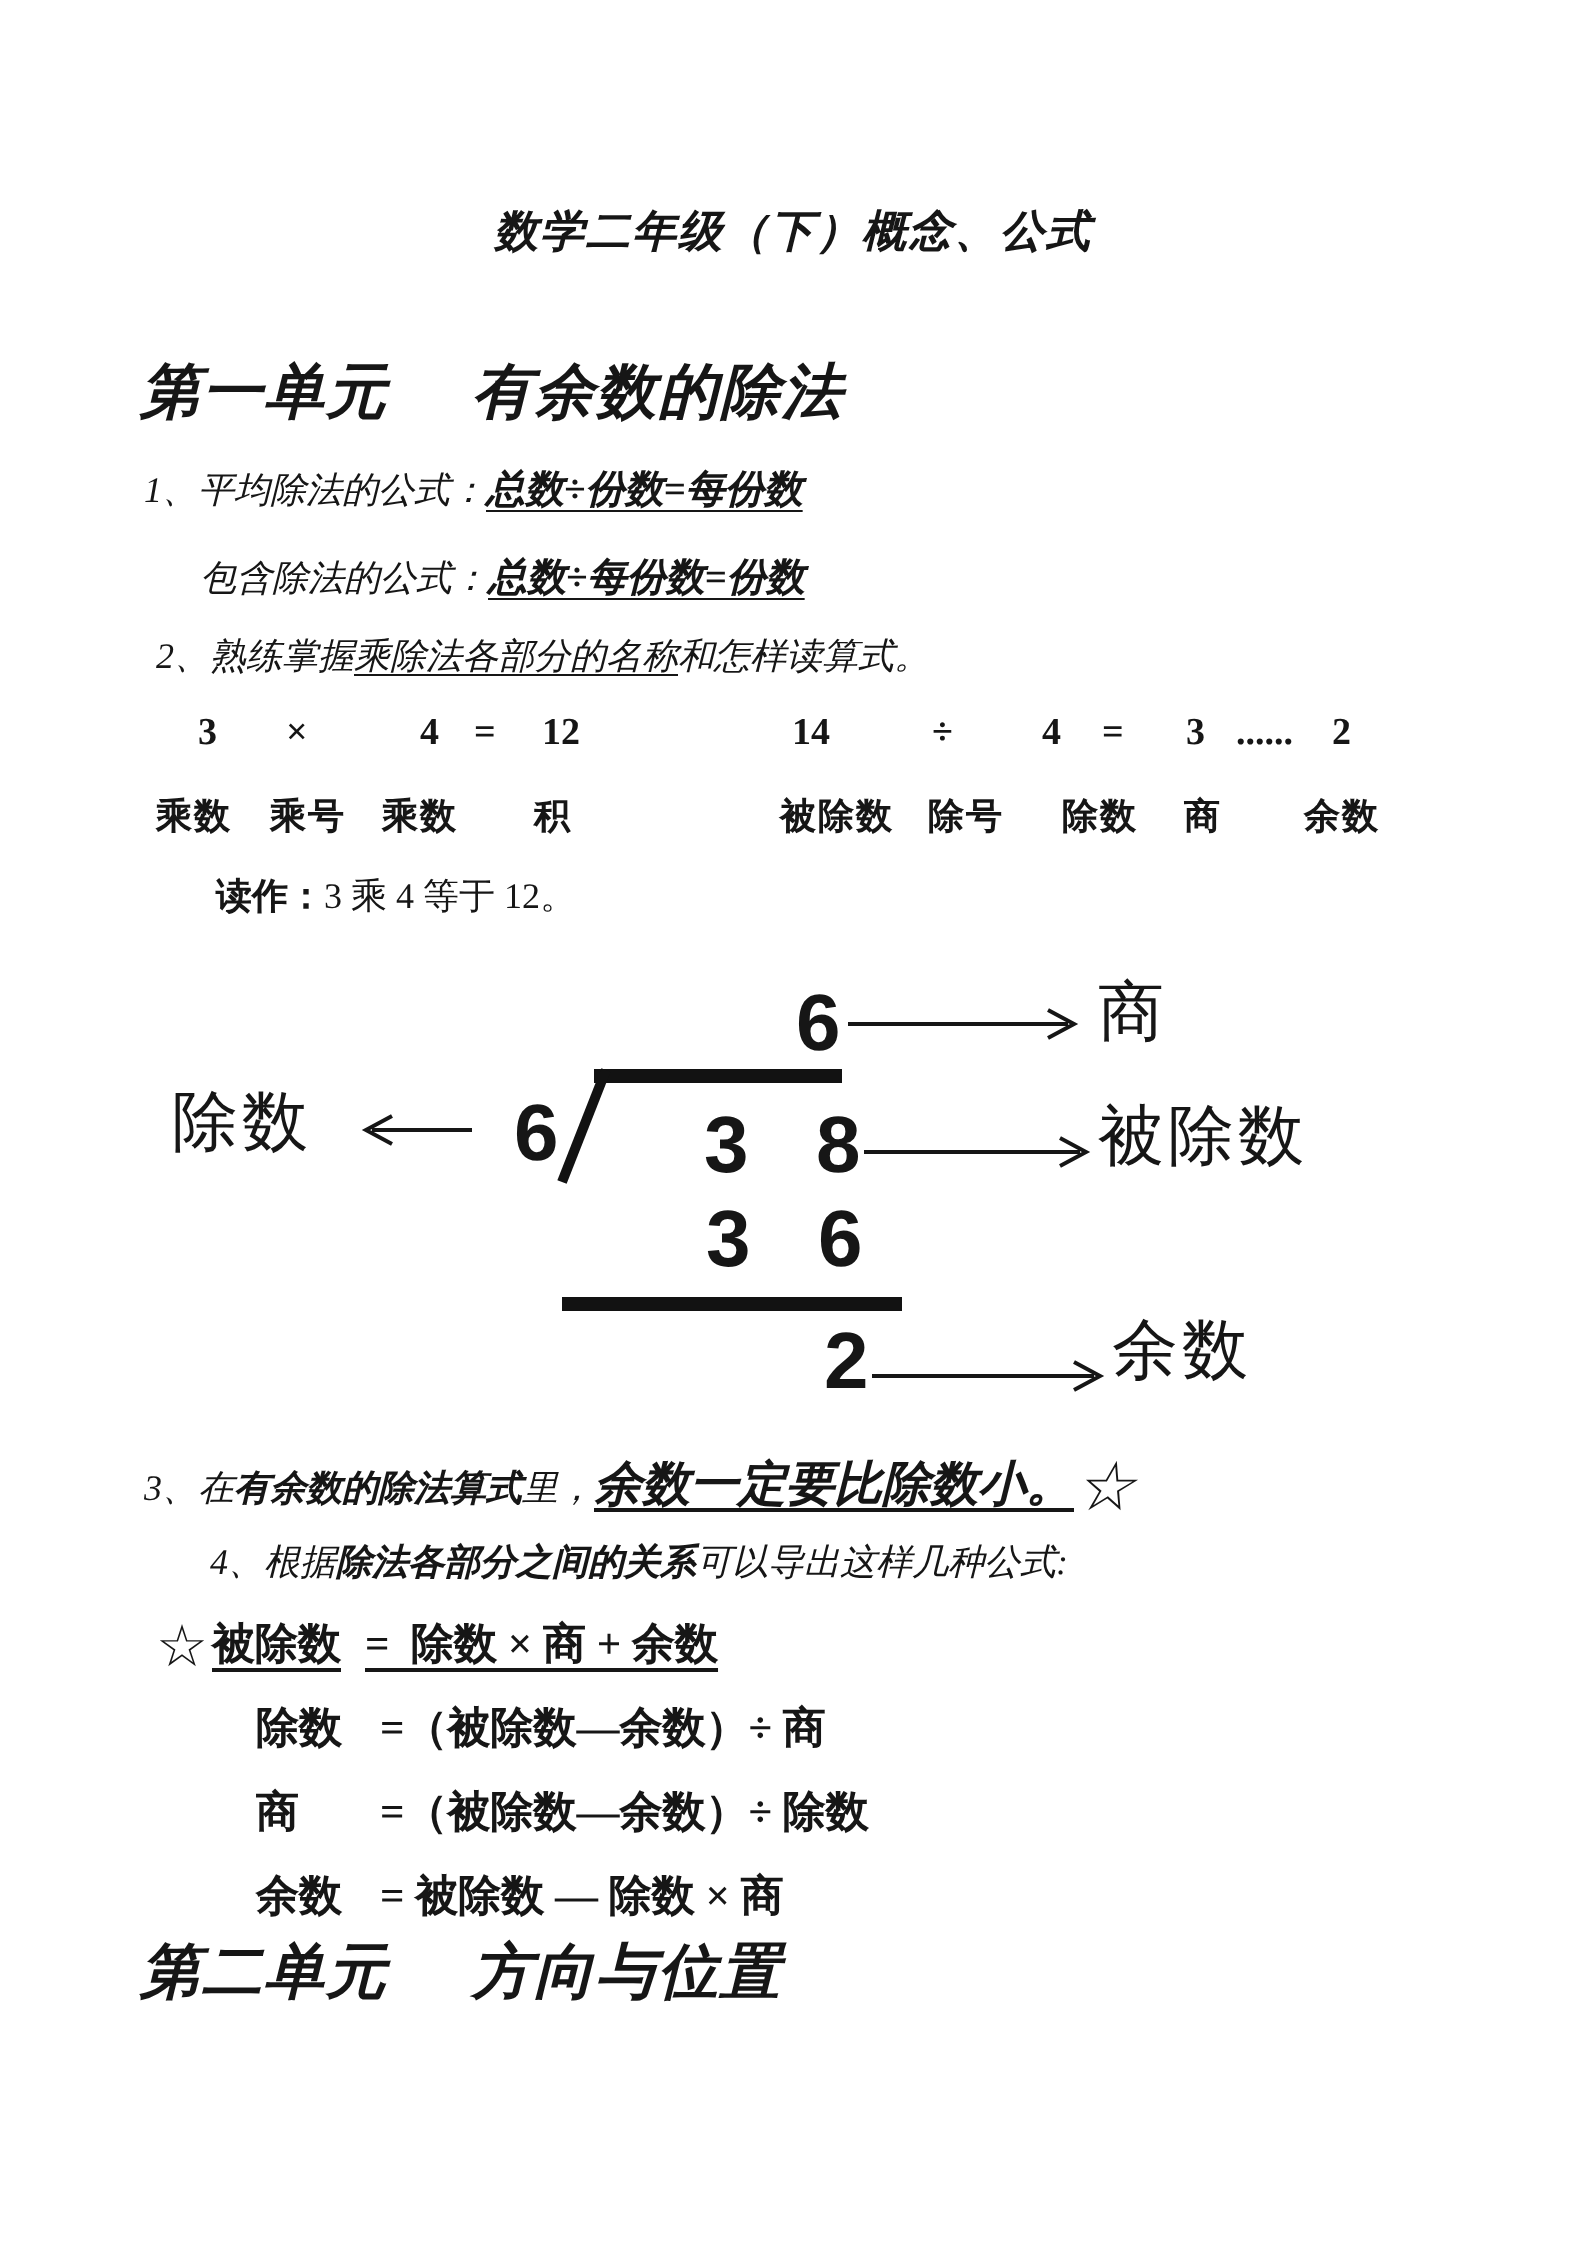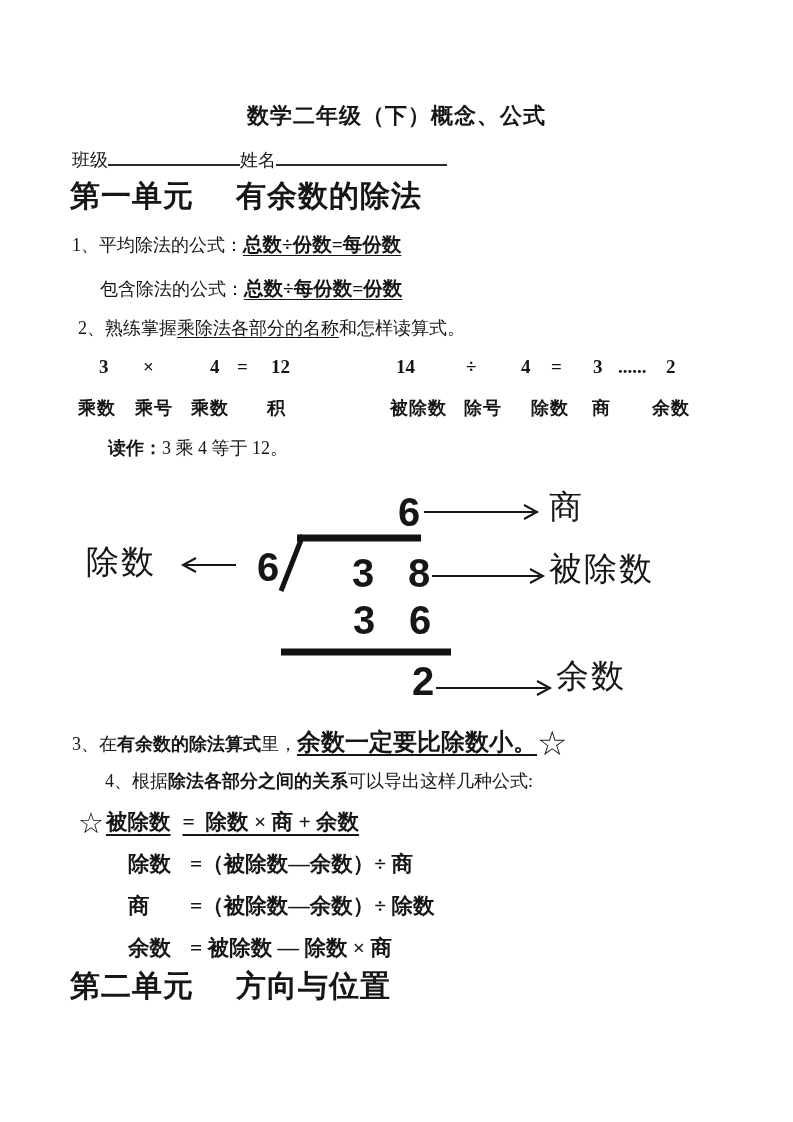--- a/index.html
+++ b/index.html
@@ -2,21 +2,21 @@
 <html><head>
 <meta charset="utf-8">
 <style>
   html,body{margin:0;padding:0;background:#888;}
   .page{
     position:relative;width:793px;height:1122px;margin:0 auto;
     background:#ffffff;color:#161616;
     font-family:"Liberation Serif","DejaVu Serif",serif;
     overflow:hidden;
   }
-  .abs{position:absolute;}
+  .abs{position:absolute;font-style:italic;}
   .b{font-weight:bold;}
   .doc-title{
     left:0;right:0;top:101px;text-align:center;
     font-size:22px;font-weight:bold;letter-spacing:1px;
   }
   .class-line{left:72px;top:147px;font-size:18px;}
   .blank{
     display:inline-block;height:17px;
     border-bottom:2px solid #2a2a2a;vertical-align:baseline;
   }
@@ -50,23 +50,20 @@
   .pre{white-space:pre;text-align:right;}
   svg.dlines{position:absolute;left:0;top:480px;}
 </style>
 </head>
 <body>
 
 <div class="page">
 
   <div class="abs doc-title">数学二年级（下）概念、公式</div>
 
-  <div class="abs class-line">
-    <span>班级</span><span class="blank blank1"></span><span>姓名</span><span class="blank blank2"></span>
-  </div>
 
   <div class="abs unit-heading" style="left:70px;top:176px;">
     <span>第一单元</span><span class="gap"></span><span>有余数的除法</span>
   </div>
 
   <div class="abs body-line" style="left:72px;top:231px;">
     <span>1、</span><span>平均除法的公式：</span><span class="formula-inline">总数÷份数=每份数</span>
   </div>
   <div class="abs body-line" style="left:100px;top:275px;">
     <span>包含除法的公式：</span><span class="formula-inline">总数÷每份数=份数</span>

